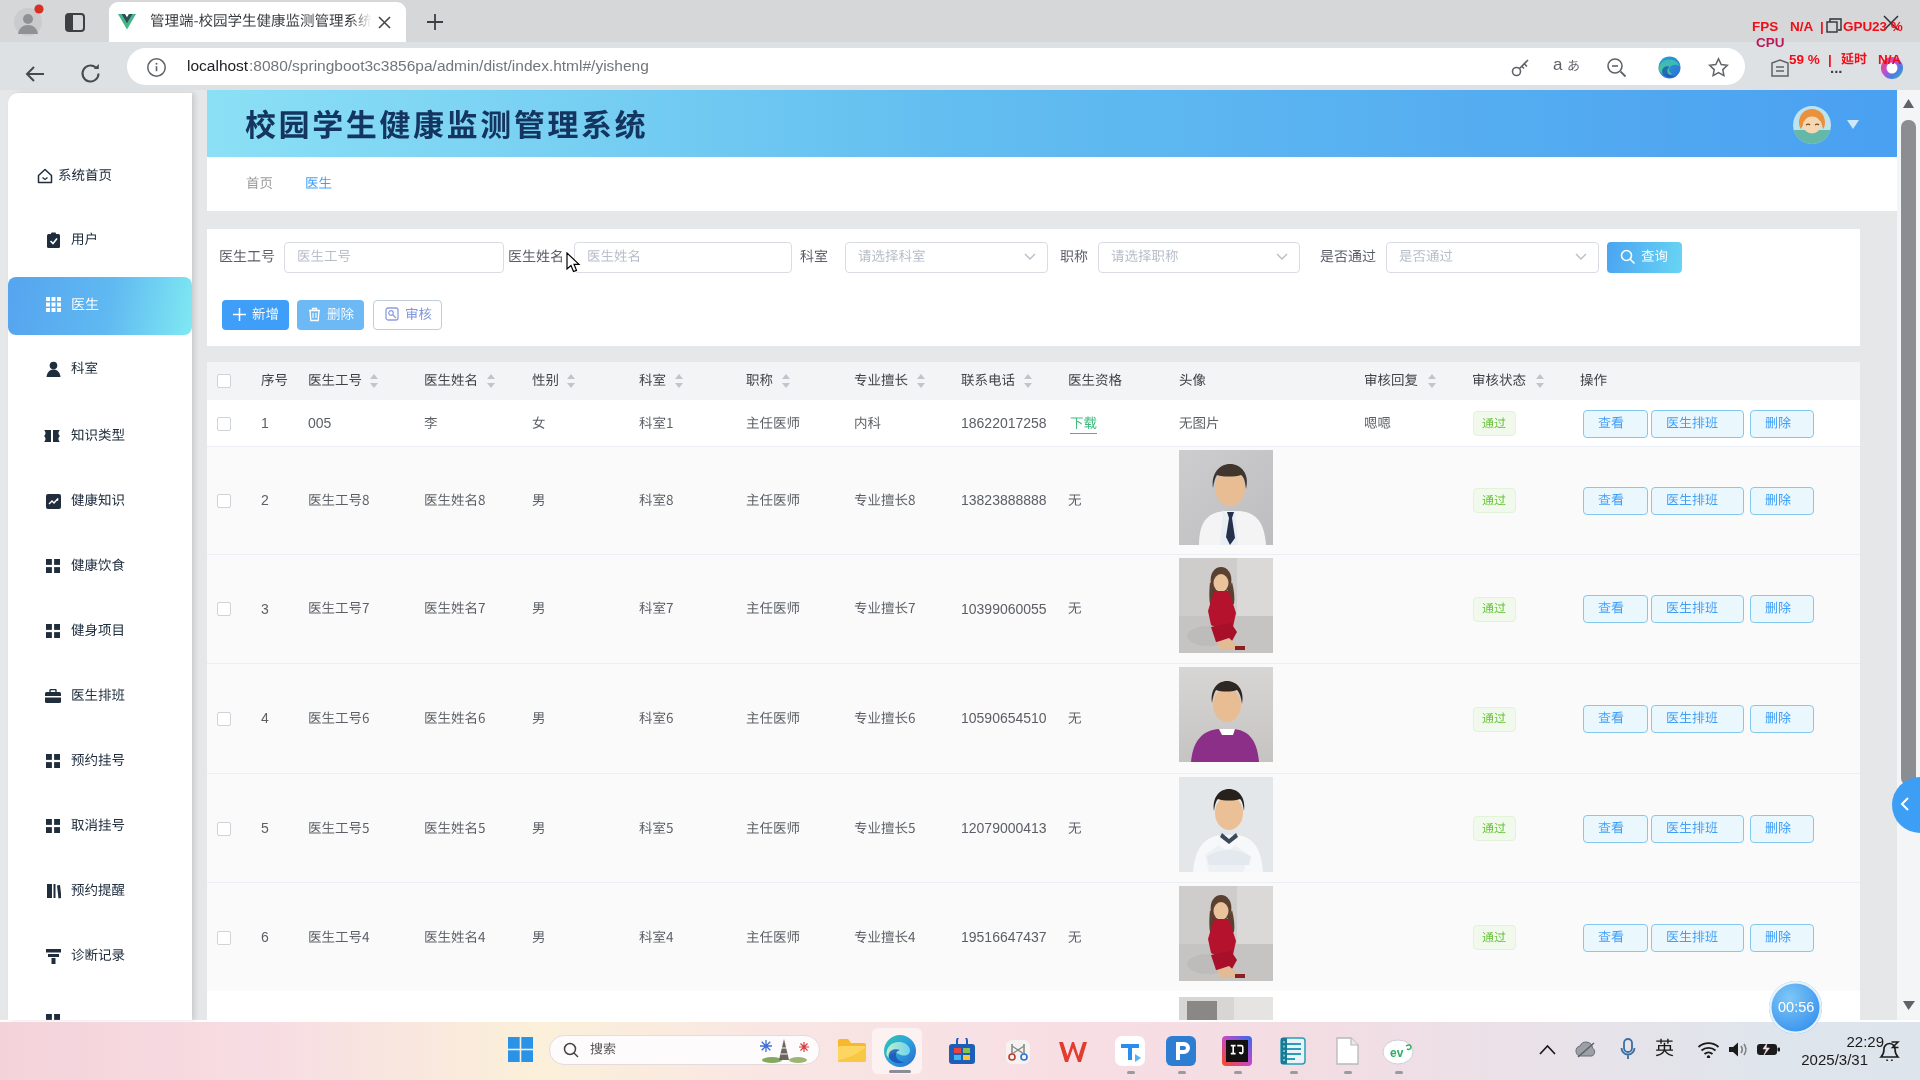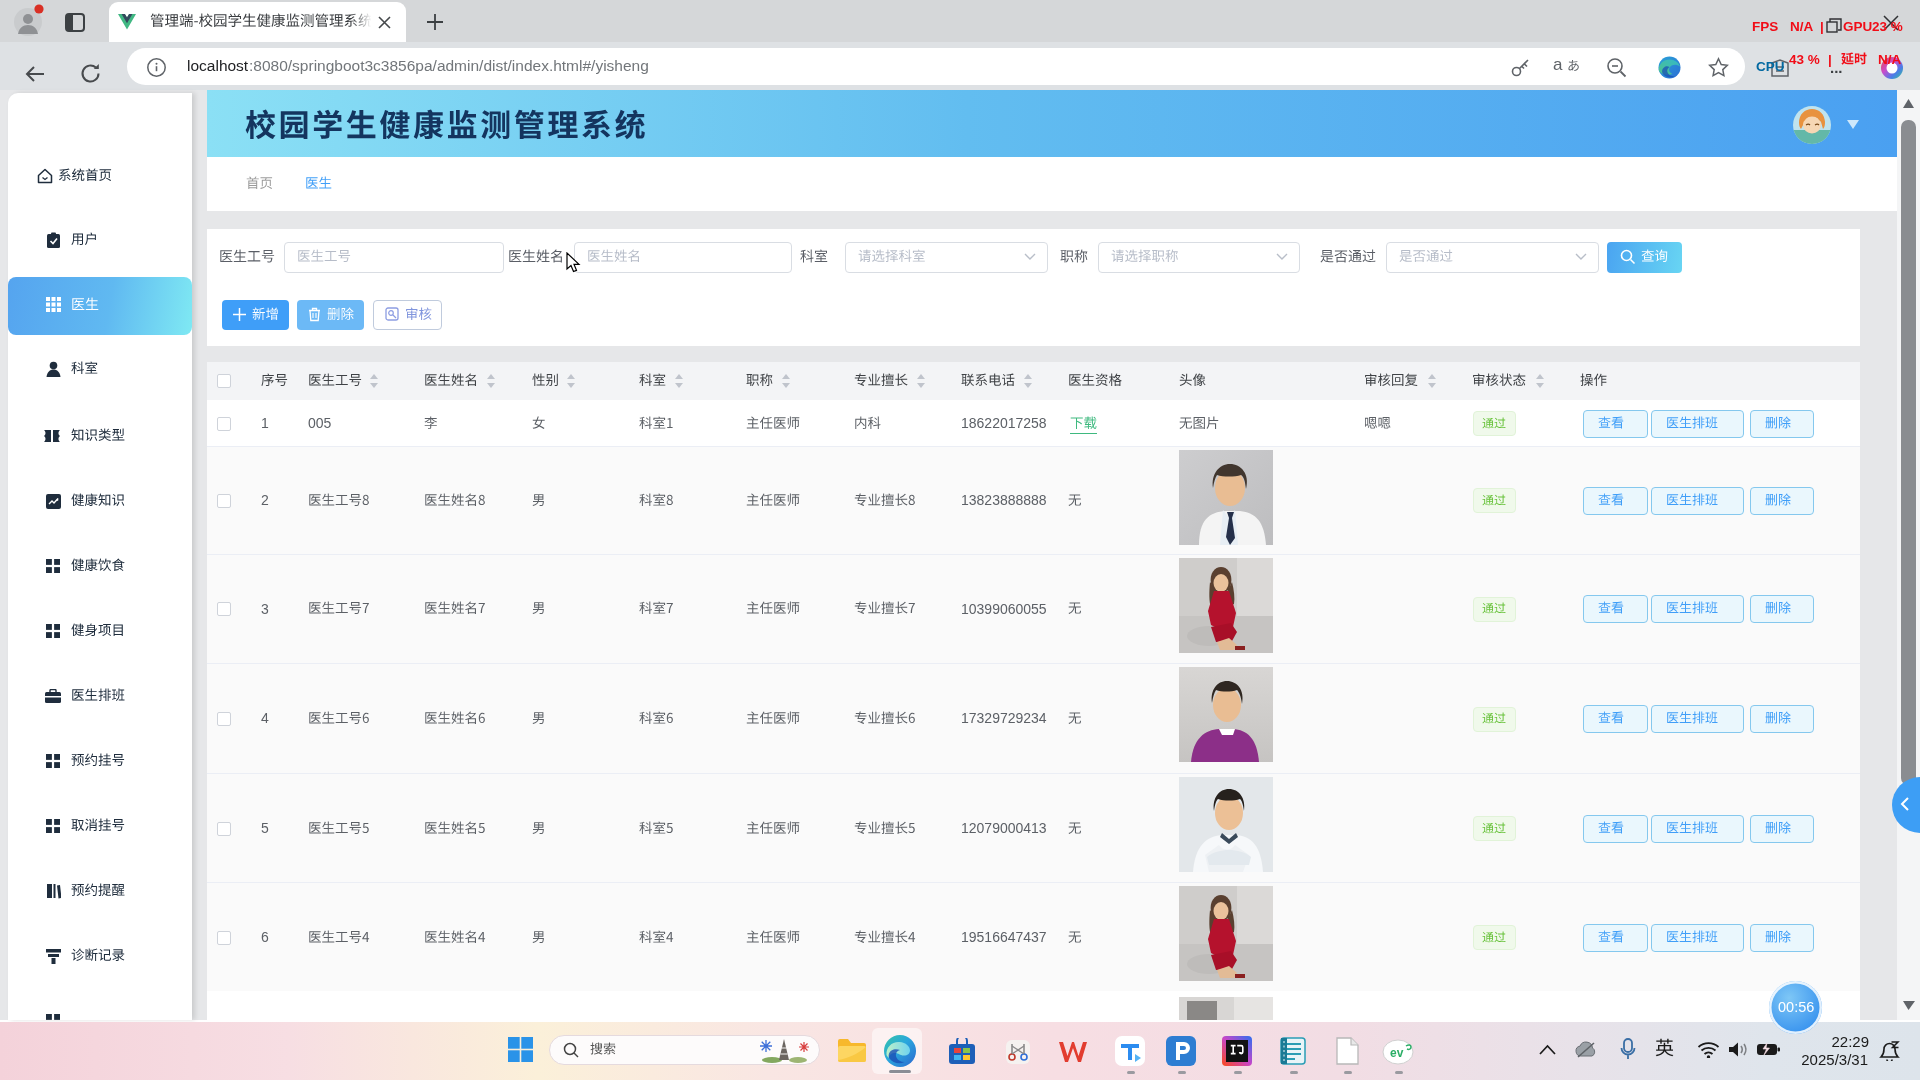--- a/index.html
+++ b/index.html
@@ -105,22 +105,22 @@
       <linearGradient id="cp1" x1="0" y1="0" x2="1" y2="1">
         <stop offset="0" stop-color="#e9484b"></stop>
         <stop offset=".4" stop-color="#c94ccc"></stop>
         <stop offset=".7" stop-color="#4a7de8"></stop>
         <stop offset="1" stop-color="#35c78f"></stop>
       </linearGradient>
     </defs>
     <circle cx="12" cy="12" r="11" fill="url(#cp1)"></circle>
     <circle cx="12" cy="12" r="5.5" fill="#fff"></circle>
   </svg>
-<div style="position:absolute;left:1756px;top:59px;font:bold 13.5px 'Liberation Sans',sans-serif;color:#0369a1;white-space:pre">CPU</div>
-<div style="position:absolute;left:1789px;top:51.63px;font:bold 13.5px 'Liberation Sans',sans-serif;color:#f10c17;white-space:pre">43 %</div>
+<div style="position:absolute;left:1756px;top:35px;font:bold 13.5px 'Liberation Sans',sans-serif;color:#be185d;white-space:pre">CPU</div>
+<div style="position:absolute;left:1789px;top:51.63px;font:bold 13.5px 'Liberation Sans',sans-serif;color:#f10c17;white-space:pre">59 %</div>
 <div style="position:absolute;left:1828px;top:51.63px;font:bold 13.5px 'Liberation Sans',sans-serif;color:#f10c17;white-space:pre">|</div>
 <div style="position:absolute;left:1841px;top:52px">
     <svg width="26" height="15" viewBox="0 0 26 15" style="overflow:visible">
       <path d="M5.5 4V9.8H12.4V8.4H9.8V5.8H12.3V4.5H9.8V2.2C10.7 2.1 11.6 1.9 12.3 1.7L11.2 0.4C9.7 0.9 7.2 1.3 5 1.5C5.2 1.9 5.4 2.4 5.4 2.8C6.3 2.7 7.3 2.6 8.3 2.5V8.4H6.9V4ZM1.1 6.6C1.1 6.5 1.3 6.4 1.6 6.2H3.2C3.1 7.1 2.9 7.9 2.7 8.5C2.4 8.1 2.1 7.5 1.9 6.9L0.7 7.3C1 8.4 1.5 9.3 2 9.9C1.5 10.7 1 11.2 0.3 11.6C0.6 11.8 1.2 12.4 1.5 12.7C2.1 12.3 2.6 11.7 3.1 11C4.4 12.1 6.2 12.3 8.4 12.3H12.1C12.2 11.9 12.5 11.1 12.7 10.8C11.8 10.8 9.2 10.8 8.4 10.8C6.6 10.8 5 10.6 3.8 9.7C4.3 8.5 4.6 6.9 4.8 5.1L3.9 4.8L3.6 4.9H2.8C3.4 3.9 4 2.7 4.5 1.5L3.6 0.9L3.1 1.1H0.5V2.5H2.6C2.1 3.5 1.6 4.3 1.4 4.6C1.2 5 0.8 5.4 0.5 5.5C0.7 5.8 1 6.4 1.1 6.6Z M19 5.9C19.6 6.8 20.4 8.1 20.8 8.9L22.2 8.1C21.8 7.3 20.9 6.1 20.3 5.2ZM16.9 6.4V8.8H15.3V6.4ZM16.9 5.1H15.3V2.8H16.9ZM13.9 1.4V11.2H15.3V10.2H18.3V1.4ZM22.7 0.5V2.8H18.8V4.3H22.7V10.5C22.7 10.8 22.6 10.9 22.3 10.9C22 10.9 21.1 10.9 20.2 10.8C20.4 11.3 20.6 12 20.7 12.4C22 12.4 22.9 12.4 23.5 12.1C24.1 11.9 24.3 11.5 24.3 10.5V4.3H25.6V2.8H24.3V0.5Z" fill="#f10c17"></path>
     </svg>
   </div>
 <div style="position:absolute;left:1878px;top:51.63px;font:bold 13.5px 'Liberation Sans',sans-serif;color:#f10c17;white-space:pre">N/A</div>
 <div style="position:absolute;left:0px;top:90px;width:1920px;height:930px;background:#e6e7e9"></div>
 <div style="position:absolute;left:8px;top:93px;width:184px;height:927px;background:#fff;border-radius:10px 0 0 0;box-shadow:3px 0 5px rgba(0,0,0,.12)"></div>
 <svg style="position:absolute;left:37px;top:168px;" width="16" height="16" viewBox="0 0 16 16">
@@ -764,21 +764,21 @@
 <div style="position:absolute;left:746px;top:711px">
     <svg width="54" height="16" viewBox="0 0 54 16" style="overflow:visible">
       <path d="M5 1.1C5.9 1.8 6.8 2.6 7.4 3.2H1.4V4.2H6.2V7.2H2V8.2H6.2V11.5H0.8V12.5H12.8V11.5H7.3V8.2H11.6V7.2H7.3V4.2H12.1V3.2H7.7L8.4 2.8C7.8 2.1 6.7 1.2 5.9 0.6Z M18.1 11.5V12.4H26.2V11.5H22.6V7.3H26.5V6.3H22.6V2.6C23.9 2.3 25 2 25.9 1.7L25.2 0.9C23.5 1.5 20.6 2 18 2.3C18.2 2.6 18.3 3 18.3 3.2C19.4 3.1 20.5 2.9 21.6 2.7V6.3H17.6V7.3H21.6V11.5ZM17.5 0.5C16.6 2.7 15.3 4.7 13.8 6.1C14 6.3 14.3 6.8 14.4 7.1C15 6.5 15.5 5.9 16 5.2V13H17V3.7C17.6 2.8 18.1 1.8 18.5 0.9Z M39.6 1.3H28.3V12.4H39.9V11.5H29.3V2.2H39.6ZM32.1 2.5C31.7 3.6 30.9 4.7 30 5.4C30.3 5.5 30.7 5.7 30.9 5.9C31.3 5.6 31.6 5.2 32 4.7H34.1V6.4V6.6H30V7.5H34C33.7 8.6 32.8 9.7 30.1 10.5C30.3 10.7 30.6 11 30.7 11.3C33 10.5 34.2 9.5 34.7 8.5C35.9 9.4 37.3 10.6 38 11.3L38.7 10.6C37.9 9.8 36.2 8.5 35 7.6L35 7.5H39.3V6.6H35.1V6.4V4.7H38.7V3.8H32.6C32.8 3.5 32.9 3.1 33.1 2.8Z M43.9 0.6V6C43.9 8.4 43.7 10.6 41.9 12.3C42.1 12.4 42.4 12.7 42.6 12.9C44.6 11.1 44.9 8.6 44.9 6V0.6ZM41.8 2.1V8.6H42.7V2.1ZM46.2 3.8V11H47.1V4.8H48.9V12.9H49.9V4.8H51.8V9.8C51.8 10 51.8 10 51.6 10C51.5 10 51.1 10 50.5 10C50.7 10.3 50.8 10.7 50.8 10.9C51.6 10.9 52.1 10.9 52.4 10.7C52.7 10.6 52.8 10.3 52.8 9.9V3.8H49.9V2.2H53.3V1.2H45.7V2.2H48.9V3.8Z" fill="#5c6066"></path>
     </svg>
   </div>
 <div style="position:absolute;left:854px;top:711px">
     <svg width="61" height="16" viewBox="0 0 61 16" style="overflow:visible">
       <path d="M5.7 0.5 5.3 2.1H1.8V3H5L4.5 4.6H0.8V5.6H4.2C3.9 6.5 3.6 7.4 3.3 8.1H9.6C8.8 8.8 7.9 9.8 7 10.7C6 10.3 4.9 9.9 4 9.7L3.5 10.4C5.5 11.1 8.2 12.2 9.6 13L10.2 12.1C9.6 11.8 8.8 11.4 8 11.1C9.2 9.9 10.6 8.5 11.6 7.5L10.8 7L10.6 7.1H4.7L5.2 5.6H12.5V4.6H5.6L6.1 3H11.6V2.1H6.4L6.8 0.6Z M25 3.7C24.5 5.2 23.5 7.1 22.8 8.4L23.6 8.8C24.4 7.5 25.3 5.7 25.9 4.1ZM14.6 3.9C15.3 5.4 16.1 7.5 16.5 8.7L17.5 8.3C17.1 7.1 16.3 5.1 15.6 3.6ZM21.4 0.7V11.3H19.1V0.7H18.1V11.3H14.3V12.3H26.2V11.3H22.4V0.7Z M30.9 11.9V12.7H40V11.9ZM34.5 4.8H36.6V5.5H34.5ZM33.8 4.3V6H37.4V4.3ZM32.8 3.7H38.4V6.6H32.8ZM32 3.1V7.3H39.3V3.1ZM33.3 9.8H37.8V10.6H33.3ZM33.3 8.5H37.8V9.2H33.3ZM32.4 7.9V11.2H38.8V7.9ZM34.5 0.7C34.7 1 34.9 1.4 35 1.7H31.3V2.5H39.9V1.7H36.1C36 1.3 35.7 0.8 35.5 0.4ZM29.1 0.5V3.3H27.6V4.2H29.1V7.2C28.5 7.4 27.9 7.6 27.5 7.7L27.8 8.7L29.1 8.2V11.8C29.1 11.9 29.1 12 28.9 12C28.8 12 28.4 12 28 12C28.1 12.2 28.2 12.6 28.2 12.9C28.9 12.9 29.4 12.9 29.7 12.7C30 12.5 30.1 12.3 30.1 11.8V7.8L31.4 7.3L31.2 6.4L30.1 6.8V4.2H31.3V3.3H30.1V0.5Z M50.9 0.8C49.7 2.2 47.7 3.5 45.8 4.3C46.1 4.5 46.5 4.9 46.7 5.1C48.5 4.2 50.6 2.8 51.9 1.3ZM41.3 5.8V6.8H43.8V11.1C43.8 11.7 43.5 11.9 43.3 12C43.5 12.2 43.6 12.6 43.7 12.9C44 12.7 44.5 12.5 48.2 11.5C48.2 11.3 48.2 10.9 48.2 10.6L44.9 11.4V6.8H47C48.1 9.6 50 11.6 52.8 12.6C53 12.3 53.3 11.8 53.6 11.6C51 10.9 49.1 9.2 48.1 6.8H53.2V5.8H44.9V0.6H43.8V5.8Z M58.1 12.1C59.6 12.1 60.9 10.8 60.9 8.8C60.9 6.8 59.8 5.7 58.2 5.7C57.4 5.7 56.5 6.2 55.9 6.9C56 3.9 57.1 2.8 58.5 2.8C59.1 2.8 59.7 3.1 60 3.6L60.7 2.8C60.2 2.2 59.4 1.8 58.4 1.8C56.5 1.8 54.8 3.3 54.8 7.2C54.8 10.4 56.2 12.1 58.1 12.1ZM55.9 7.9C56.6 7 57.3 6.7 58 6.7C59.2 6.7 59.7 7.5 59.7 8.8C59.7 10.2 59 11.1 58.1 11.1C56.8 11.1 56.1 10 55.9 7.9Z" fill="#5c6066"></path>
     </svg>
   </div>
-<div style="position:absolute;left:961px;top:710.32px;font:normal 14px 'Liberation Sans',sans-serif;color:#5c6066;white-space:pre">17329729234</div>
+<div style="position:absolute;left:961px;top:710.32px;font:normal 14px 'Liberation Sans',sans-serif;color:#5c6066;white-space:pre">10590654510</div>
 <div style="position:absolute;left:1068px;top:711px">
     <svg width="14" height="16" viewBox="0 0 14 16" style="overflow:visible">
       <path d="M1.5 1.4V2.4H6C6 3.4 5.9 4.4 5.8 5.4H0.7V6.4H5.6C5 8.7 3.7 10.9 0.5 12.1C0.8 12.3 1.1 12.7 1.2 13C4.7 11.6 6 9.1 6.6 6.4H6.9V11.1C6.9 12.3 7.3 12.6 8.7 12.6C9 12.6 10.9 12.6 11.2 12.6C12.5 12.6 12.8 12.1 13 9.9C12.7 9.9 12.2 9.7 12 9.5C11.9 11.3 11.8 11.7 11.1 11.7C10.7 11.7 9.1 11.7 8.8 11.7C8.1 11.7 8 11.6 8 11.1V6.4H12.8V5.4H6.8C6.9 4.4 7 3.4 7 2.4H12.1V1.4Z" fill="#5c6066"></path>
     </svg>
   </div>
 <svg width="94" height="95" viewBox="0 0 94 95" style="position:absolute;left:1179px;top:667px">
     <defs>
       <linearGradient id="pg2" x1="0" y1="0" x2="0" y2="1">
         <stop offset="0" stop-color="#d8d6d4"></stop>
         <stop offset="1" stop-color="#c6c4c2"></stop>
@@ -1122,19 +1122,19 @@
   </svg>
 <svg style="position:absolute;left:1728px;top:1041px;" width="21" height="17" viewBox="0 0 21 17">
     <path d="M1 6h4l5-4.5v14L5 11H1z" fill="#1b1b1b"></path>
     <path d="M13 5a6 6 0 0 1 0 7M16 3a9.5 9.5 0 0 1 0 11" fill="none" stroke="#1b1b1b" stroke-width="1.6" opacity=".5"></path>
   </svg>
 <svg style="position:absolute;left:1756px;top:1042px;" width="24" height="15" viewBox="0 0 24 15">
     <rect x="1" y="2" width="20" height="11" rx="3" fill="#1b1b1b"></rect>
     <rect x="21.5" y="5.5" width="2.5" height="4" rx="1" fill="#1b1b1b"></rect>
     <path d="M11 1l-4 6h3.5L8 13l5.5-7h-3.5z" fill="#f3dce2" stroke="#f3dce2" stroke-width=".6"></path>
   </svg>
-<div style="position:absolute;right:51px;top:1032.7px;font:normal 15px 'Liberation Sans',sans-serif;color:#1b1b1b;white-space:pre">22:29</div>
+<div style="position:absolute;right:36px;top:1032.7px;font:normal 15px 'Liberation Sans',sans-serif;color:#1b1b1b;white-space:pre">22:29</div>
 <div style="position:absolute;right:52px;top:1050.7px;font:normal 15px 'Liberation Sans',sans-serif;color:#1b1b1b;white-space:pre">2025/3/31</div>
 <svg style="position:absolute;left:1878px;top:1040px;" width="22" height="21" viewBox="0 0 22 21">
     <path d="M3 17c2.5-2.5 3-5 3-8a5.5 5.5 0 0 1 11 0c0 3 .5 5.5 3 8zM9 19.5a2.5 2.5 0 0 0 5 0" fill="none" stroke="#1b1b1b" stroke-width="1.6"></path>
     <path d="M13.5 2h6.5l-5.5 5.5h6" fill="none" stroke="#1b1b1b" stroke-width="1.5"></path>
   </svg>
 <div style="position:absolute;left:1769px;top:981px;width:53px;height:53px;background:radial-gradient(circle at 38% 32%,#7ec7f6,#3e97ef 70%);border-radius:50%;box-shadow:0 0 0 2.5px rgba(255,255,255,.85) inset"></div>
 <div style="position:absolute;left:1778px;top:999.01px;font:normal 14.5px 'Liberation Sans',sans-serif;color:#ffffff;white-space:pre">00:56</div>
 </body></html>

